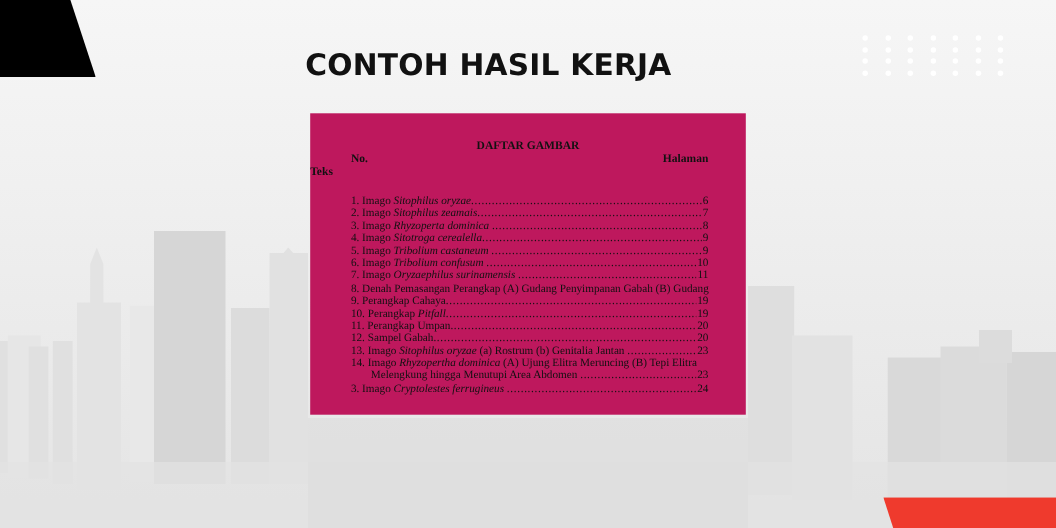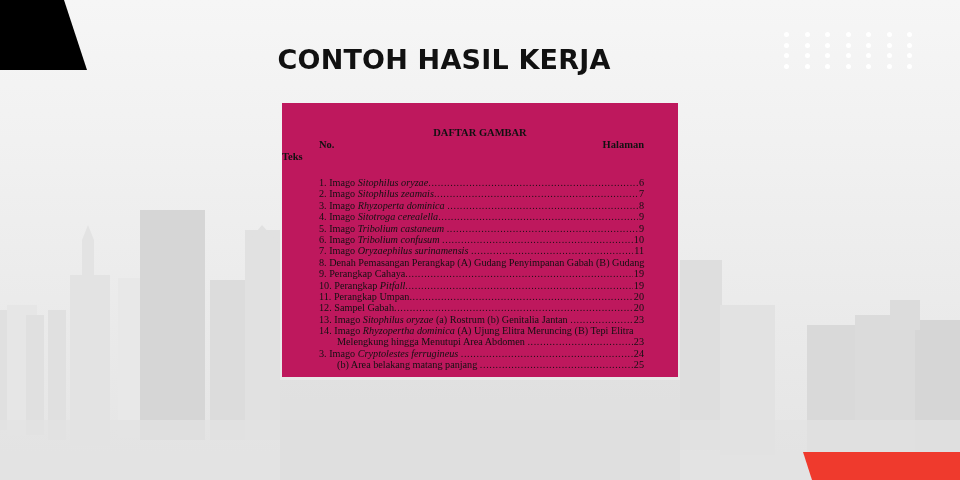--- a/index.html
+++ b/index.html
@@ -202,21 +202,16 @@
       <div class="entry cont2">
         <span class="lbl" style="white-space: pre;">Melengkung hingga Menutupi Area Abdomen </span>
         <span class="dots"></span>
         <span class="pg">23</span>
       </div>
       <div class="entry">
         <span class="lbl"><span>3.</span> <span>Imago </span><i>Cryptolestes ferrugineus</i><span style="white-space: pre;"> </span></span>
         <span class="dots"></span>
         <span class="pg">24</span>
       </div>
-      <div class="entry cont2">
-        <span class="lbl" style="white-space: pre;">(b) Area belakang matang panjang </span>
-        <span class="dots"></span>
-        <span class="pg">25</span>
-      </div>
     </div>
 </div>
 
 <div class="red-shape"></div>
 
 </body></html>

